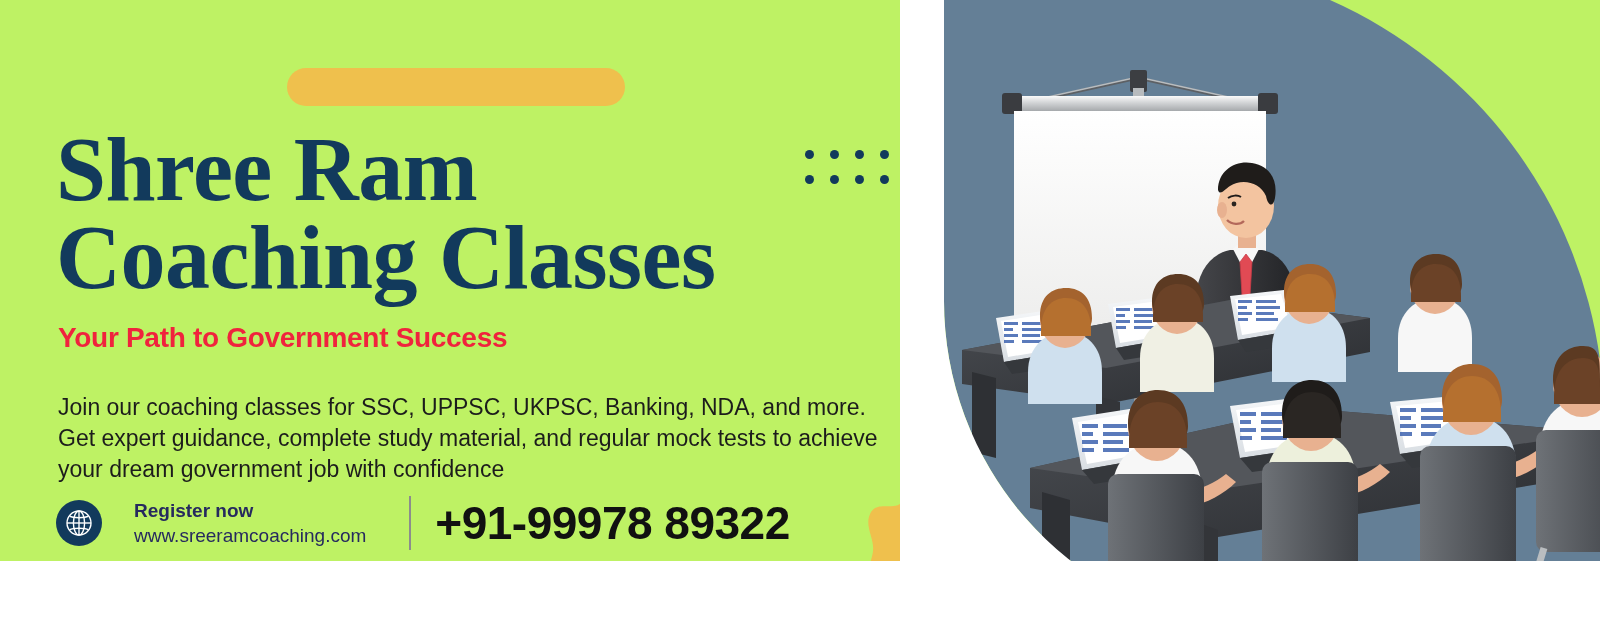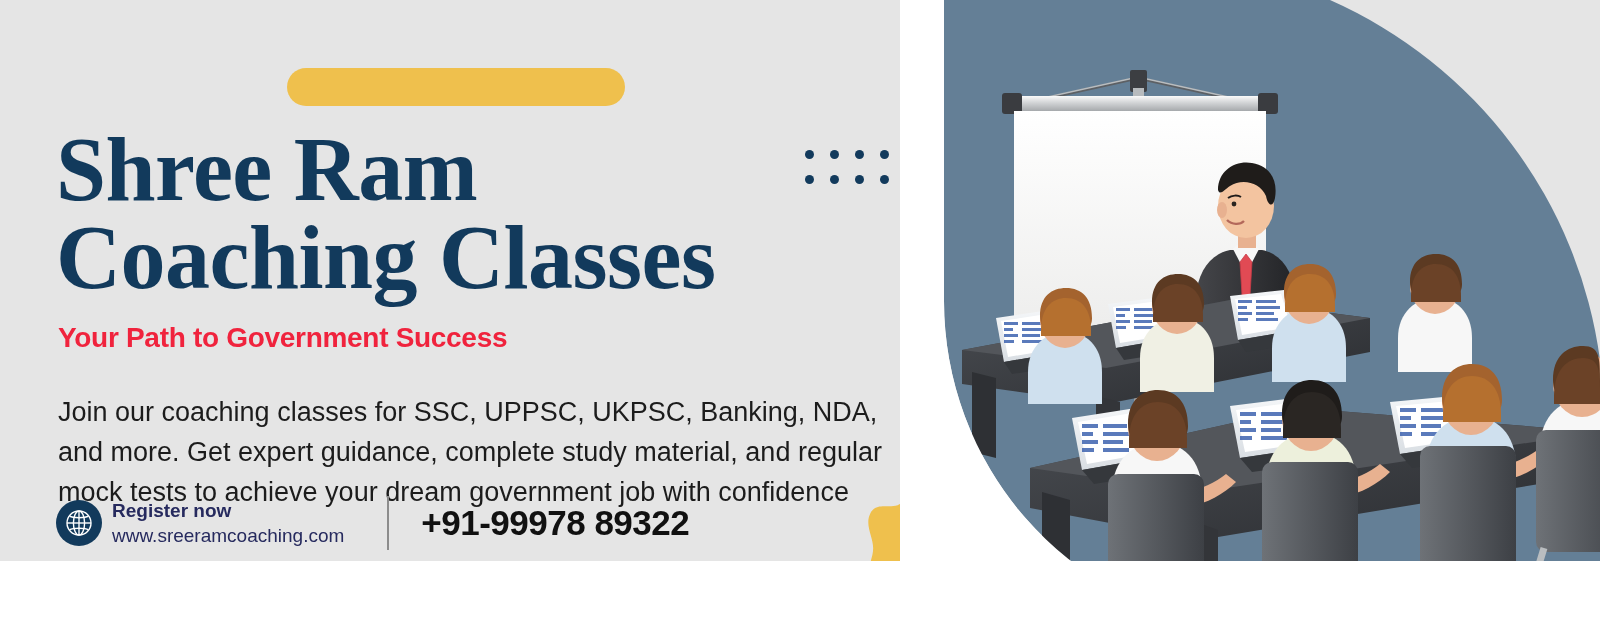--- a/index.html
+++ b/index.html
@@ -7,21 +7,21 @@
     padding: 0;
     background: #ffffff;
   }
   body {
     font-family: "Liberation Sans", sans-serif;
   }
   #banner {
     position: relative;
     width: 1600px;
     height: 561px;
-    background: #e5e5e5;
+    background: #bef264;
     overflow: hidden;
   }
 
   
   .left-panel {
     position: absolute;
     left: 0; top: 0;
     width: 940px; height: 628px;
   }
   .badge-pill {
@@ -50,22 +50,22 @@
     font-weight: bold;
     font-size: 28px;
     letter-spacing: -0.3px;
     color: #F0233D;
   }
   .body-copy {
     position: absolute;
     left: 58px; top: 392px;
     width: 840px;
     font-family: "Liberation Sans", sans-serif;
-    font-size: 27px;
-    line-height: 40px;
+    font-size: 23px;
+    line-height: 31px;
     color: #1C1C1C;
   }
 
   
   .dot-grid {
     position: absolute;
     display: grid;
     grid-template-columns: repeat(5, 25px);
     grid-auto-rows: 25px;
   }
@@ -88,21 +88,21 @@
   .globe-badge {
     width: 46px; height: 46px;
     border-radius: 50%;
     background: #123A5C;
     display: flex;
     align-items: center;
     justify-content: center;
     flex: none;
   }
   .register-block {
-    margin-left: 10px;
+    margin-left: 32px;
     line-height: 1.15;
   }
   .register-label {
     font-family: "Liberation Sans", sans-serif;
     font-weight: bold;
     font-size: 19px;
     color: #262A5E;
   }
   .register-url {
     font-family: "Liberation Sans", sans-serif;
@@ -111,24 +111,24 @@
     margin-top: 3px;
     text-align: right;
   }
   .vdivider {
     width: 2px;
     height: 54px;
     background: #8C8C8C;
     margin-left: 43px;
   }
   .phone {
-    margin-left: 32px;
+    margin-left: 24px;
     font-family: "Liberation Sans", sans-serif;
     font-weight: bold;
-    font-size: 35px;
+    font-size: 46px;
     letter-spacing: -0.5px;
     color: #111111;
   }
 
   
   .scallop {
     position: absolute;
     left: 853px; top: 468px;
     width: 144px; height: 144px;
   }

